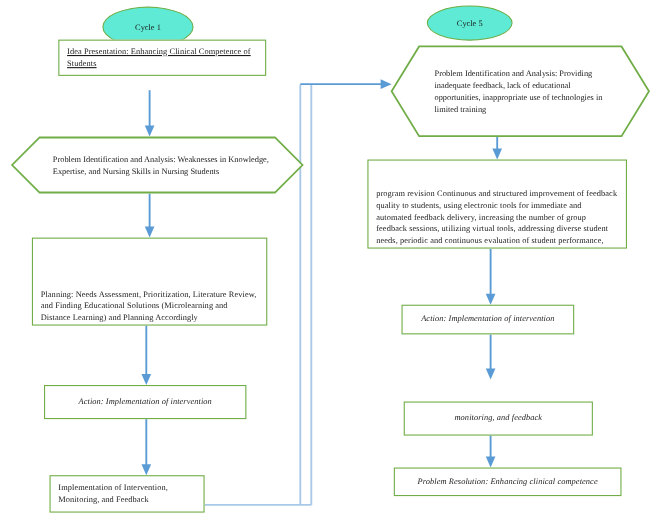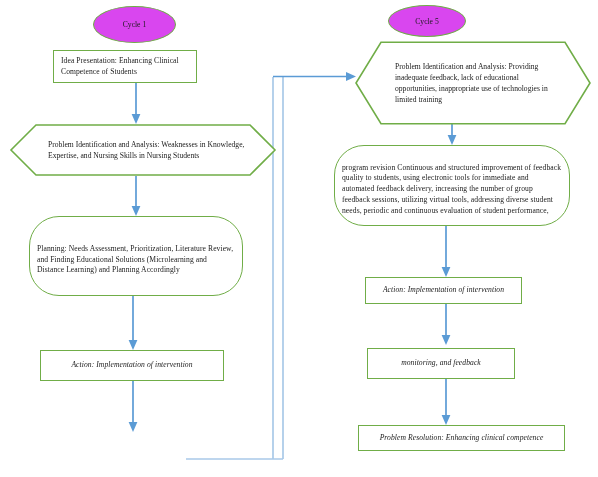--- a/index.html
+++ b/index.html
@@ -32,27 +32,27 @@
   }
   .rect .txt {
     padding: 0 7px;
     width: 100%;
     font-size: 7.6px;
     line-height: 1.42;
     letter-spacing: 0.01em;
   }
   .rect.center .txt { text-align: center; font-style: italic; }
   .rect.left .txt { text-align: left; }
-  .rect.top { align-items: center; border-radius: 30px; }
+  .rect.top { align-items: flex-end; }
   .rect.top .txt { padding-top: 8px; }
 
   
   .ellipse {
     border: 1.3px solid #70ad47;
-    background: #d946ef;
+    background: #5eead4;
     border-radius: 50%;
     justify-content: flex-start;
   }
   .ellipse .txt {
     font-size: 7.6px;
     text-align: center;
     width: 100%;
   }
 
   
@@ -119,60 +119,63 @@
 
       <line x1="446" y1="376" x2="446" y2="417" stroke="#5b9bd5" stroke-width="1.7"></line>
       <polygon points="446,425 441.6,415 450.4,415" fill="#5b9bd5"></polygon>
     </svg>
   </div>
 
   <div class="node ellipse" style="left:93px;top:6px;width:83px;height:37px;">
     <span class="txt">Cycle 1</span>
   </div>
 
-  <div class="node rect left" style="left:53px;top:50px;width:144px;height:33px;">
+  <div class="node rect left" style="left:53px;top:36px;width:189px;height:33px;text-decoration:underline;">
     <span class="txt">Idea Presentation:  Enhancing Clinical Competence of Students</span>
   </div>
 
   <div class="node hex" style="left:10px;top:124px;width:266px;height:52px;">
     <svg viewBox="0 0 266 52" preserveAspectRatio="none">
       <polygon points="26,1 240,1 265,26 240,51 26,51 1,26" fill="#ffffff" stroke="#70ad47" stroke-width="1.6" vector-effect="non-scaling-stroke"></polygon>
     </svg>
     <span class="txt" style="padding-left:38px;padding-right:30px;">Problem Identification and Analysis: Weaknesses in Knowledge, Expertise, and Nursing Skills in Nursing Students</span>
   </div>
 
   <div class="node rect left top" style="left:29px;top:216px;width:214px;height:80px;">
     <span class="txt">Planning: Needs Assessment, Prioritization, Literature Review, and Finding Educational Solutions (Microlearning and Distance Learning) and Planning Accordingly</span>
   </div>
 
   <div class="node rect center" style="left:40px;top:350px;width:184px;height:31px;">
     <span class="txt">Action: Implementation of intervention</span>
   </div>
 
+  <div class="node rect left" style="left:45px;top:432px;width:141px;height:34px;">
+    <span class="txt">Implementation of Intervention, Monitoring, and Feedback</span>
+  </div>
 
   <div class="node ellipse" style="left:388px;top:5px;width:78px;height:32px;">
     <span class="txt">Cycle 5</span>
   </div>
 
   <div class="node hex" style="left:355px;top:41px;width:236px;height:84px;">
     <svg viewBox="0 0 236 67" preserveAspectRatio="none">
       <polygon points="26,1 210,1 235,33.5 210,66 26,66 1,33.5" fill="#ffffff" stroke="#70ad47" stroke-width="1.6" vector-effect="non-scaling-stroke"></polygon>
     </svg>
     <span class="txt" style="padding-left:40px;padding-right:40px;">Problem Identification and Analysis: Providing inadequate feedback, lack of educational opportunities, inappropriate use of technologies in limited training</span>
   </div>
 
   <div class="node rect left top" style="left:334px;top:145px;width:236px;height:81px;">
     <span class="txt">program revision Continuous and structured improvement of feedback quality to students, using electronic tools for immediate and automated feedback delivery, increasing the number of group feedback sessions, utilizing  virtual tools, addressing diverse student needs, periodic and continuous evaluation of student performance,</span>
   </div>
 
   <div class="node rect center" style="left:365px;top:277px;width:157px;height:27px;">
     <span class="txt">Action: Implementation of intervention</span>
   </div>
 
-  <div class="node rect center" style="left:367px;top:348px;width:148px;height:31px;">
+  <div class="node rect center" style="left:367px;top:365px;width:172px;height:31px;">
     <span class="txt">monitoring, and feedback</span>
   </div>
 
   <div class="node rect center" style="left:358px;top:425px;width:207px;height:26px;">
     <span class="txt">Problem Resolution: Enhancing clinical competence</span>
   </div>
 
 </div>
 
 </body></html>

